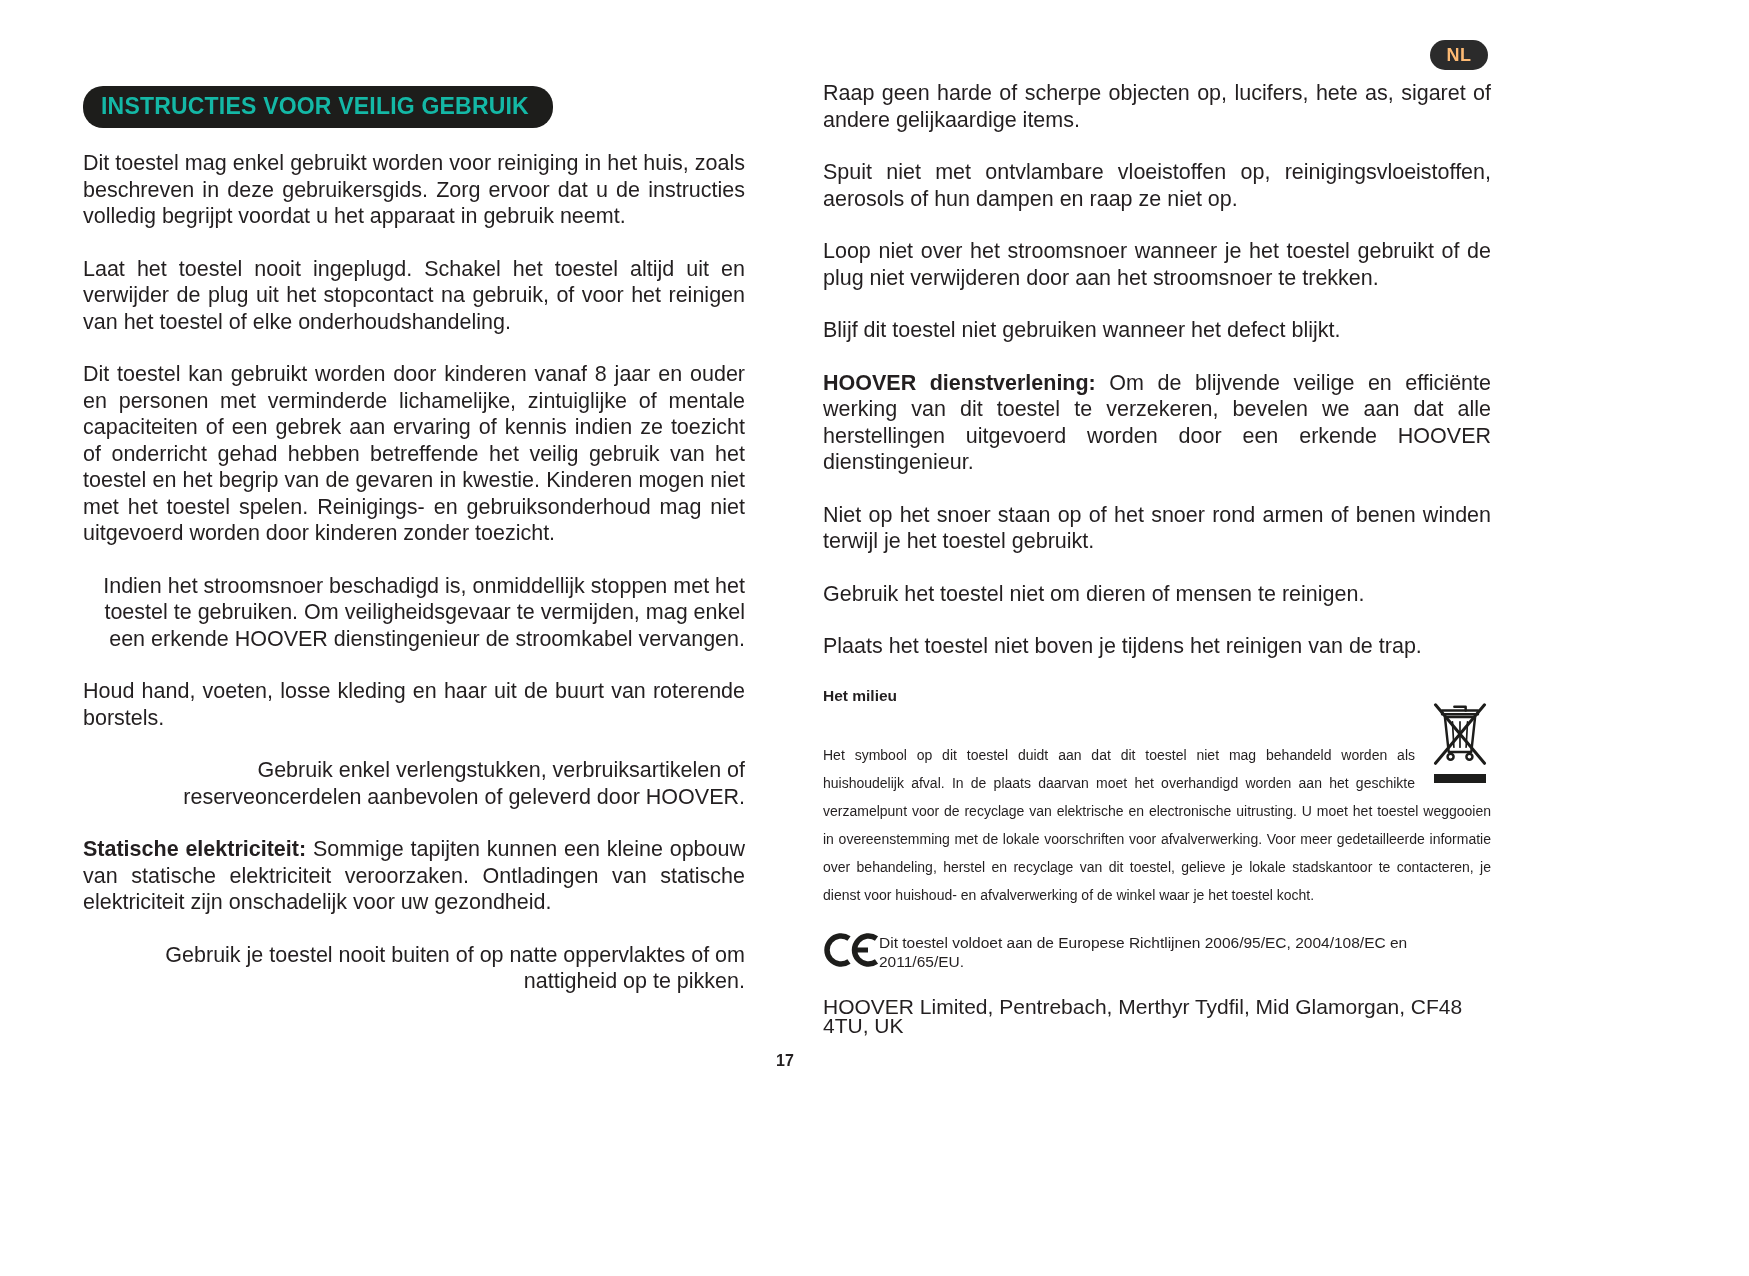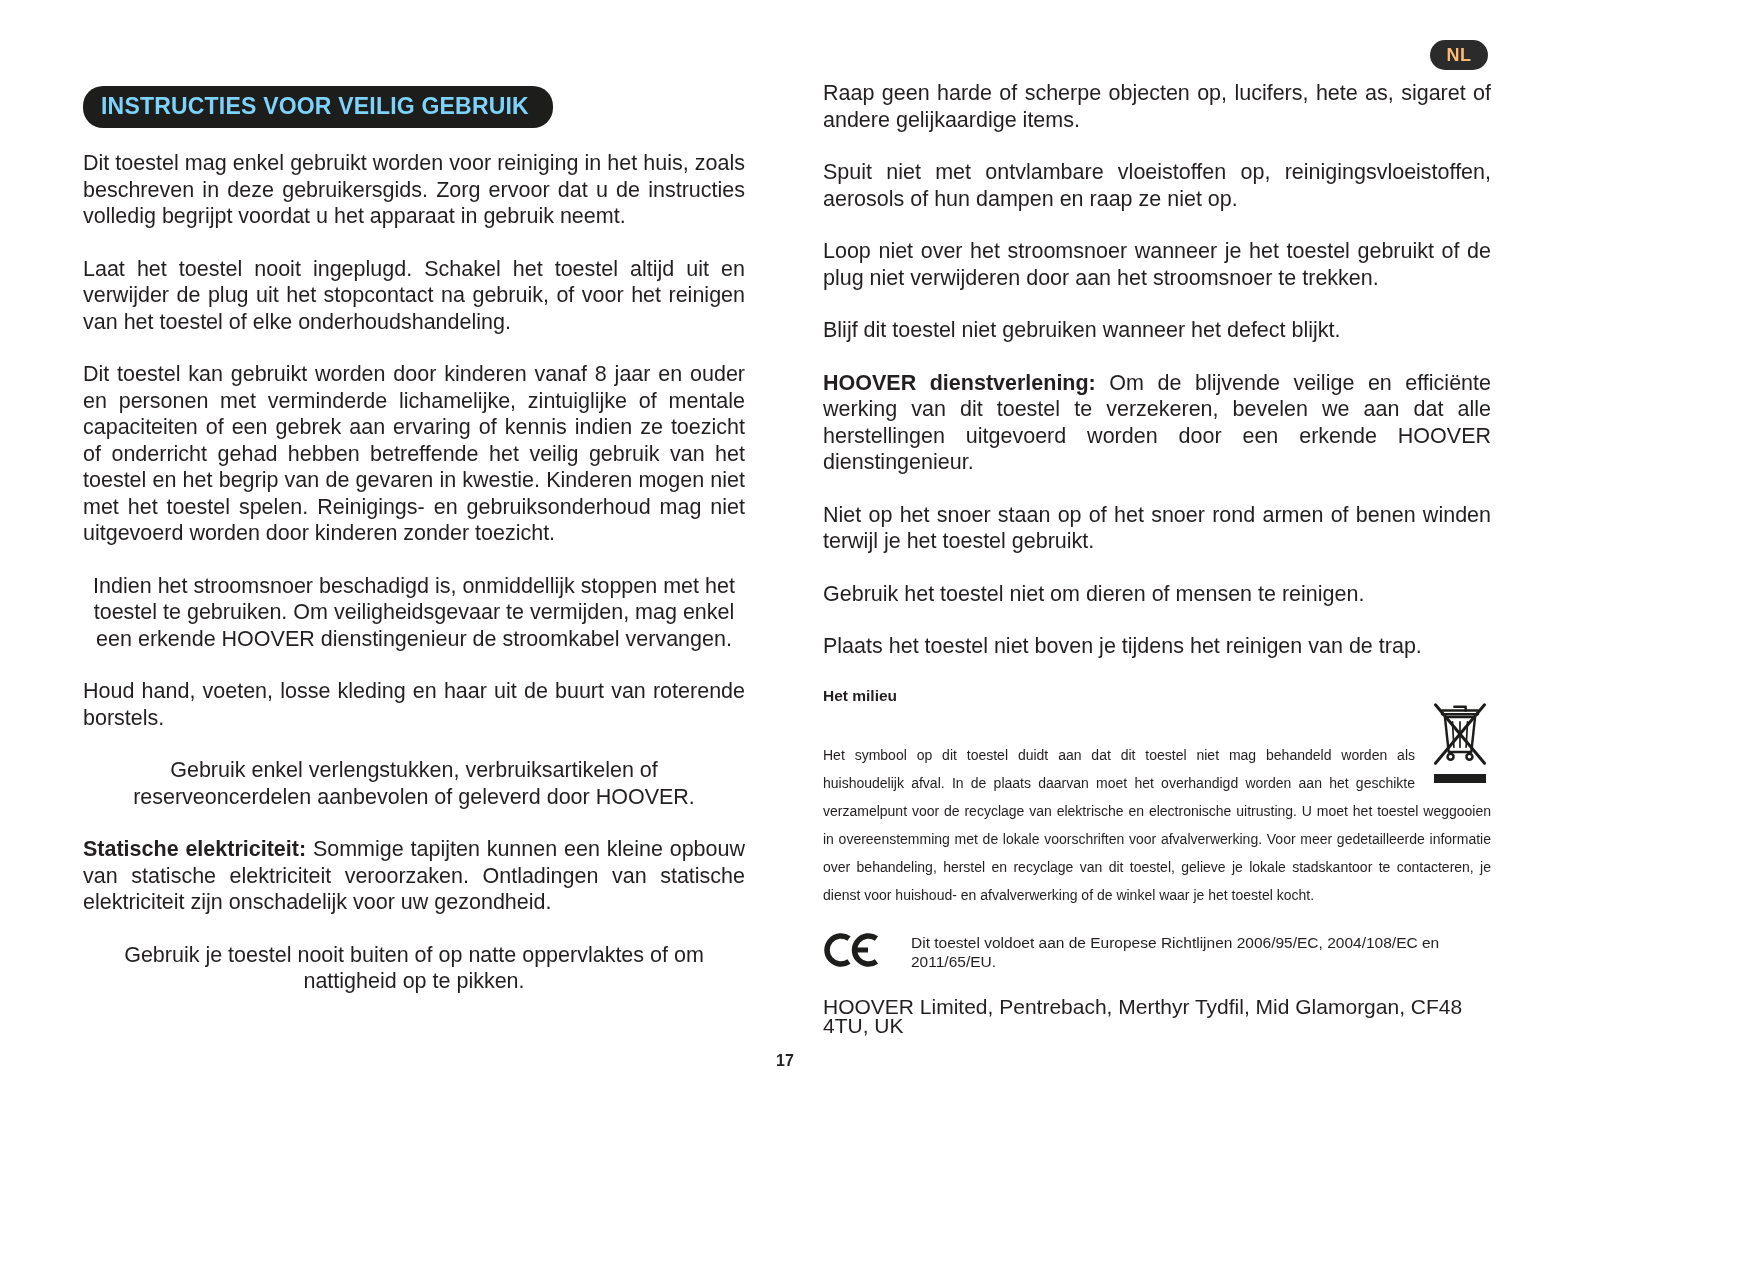--- a/index.html
+++ b/index.html
@@ -33,35 +33,35 @@
   }
   .col {
     position: absolute;
     top: 86px;
   }
   .col-left  { left: 83px;  width: 662px; }
   .col-right { left: 823px; width: 668px; top: 80px; }
   .header-pill {
     display: inline-block;
     background: #1d1d1b;
-    color: #7dd3fc;
+    color: #14b8a6;
     font-weight: bold;
     font-size: 23px;
     padding: 7px 24px 8px 18px;
     border-radius: 20px;
     margin-bottom: 22px;
     letter-spacing: 0.2px;
   }
   .col p {
     font-size: 21.5px;
     line-height: 26.5px;
     margin-bottom: 26px;
     text-align: justify;
   }
-  .col p.nj { text-align: center; }
+  .col p.nj { text-align: right; }
   .col p strong { font-weight: bold; }
   .milieu { margin-top: 6px; }
   .weee-wrap {
     float: right;
     width: 62px;
     margin-left: 14px;
     margin-top: 16px;
     text-align: center;
   }
   .weee-wrap svg { display: block; width: 58px; height: 66px; margin: 0 auto; }
@@ -80,21 +80,21 @@
   .milieu p.small {
     font-size: 14px;
     line-height: 28px;
     margin-bottom: 0;
     text-align: justify;
     margin-top: 36px;
   }
   .ce-row {
     display: flex;
     align-items: flex-start;
-    gap: 32px;
+    gap: 0;
     margin-top: 22px;
     clear: none;
   }
   .ce-mark svg { display: block; width: 56px; height: 38px; }
   .ce-text {
     font-size: 15.5px;
     line-height: 19px;
     text-align: left;
     max-width: 610px;
     padding-top: 2px;

